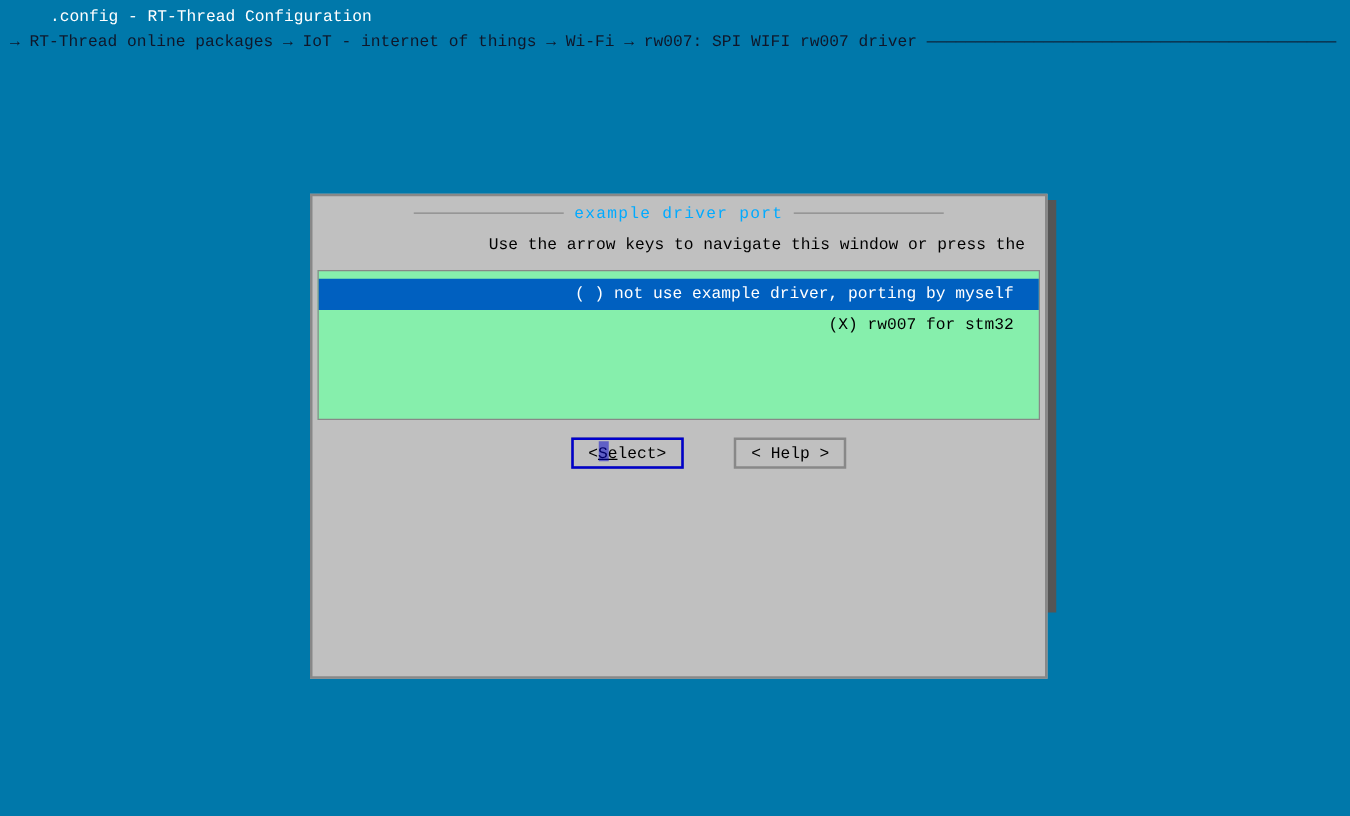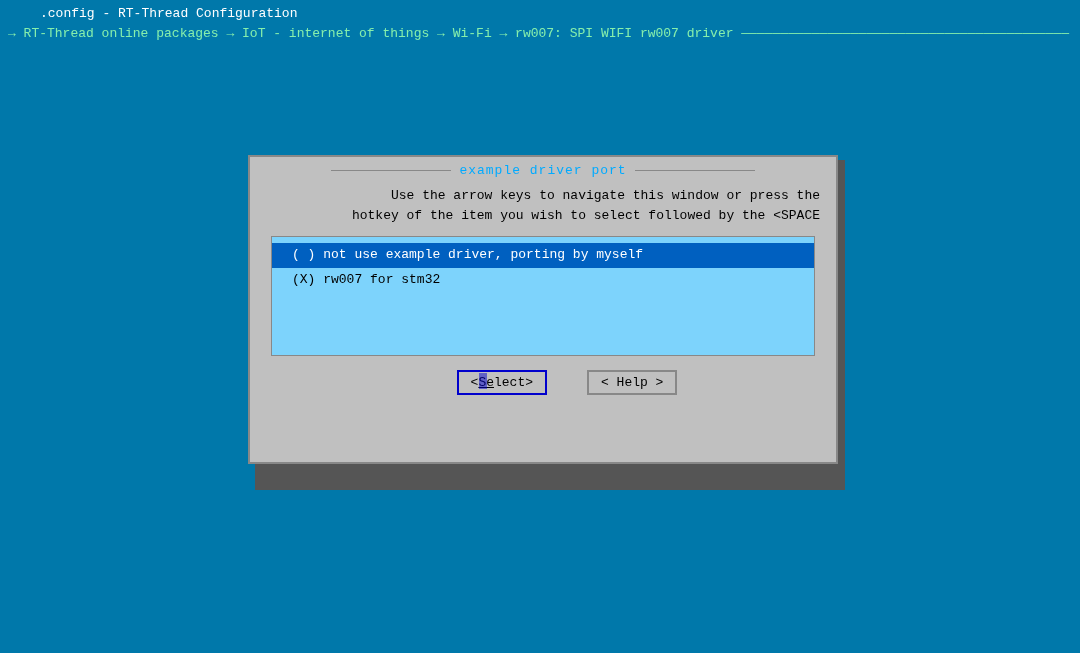--- a/index.html
+++ b/index.html
@@ -21,42 +21,42 @@
       font-size: 13px;
       line-height: 1.5;
     }
 
     .top-bar .title-line {
       color: #ffffff;
       margin-left: 32px;
     }
 
     .top-bar .breadcrumb-line {
-      color: #86efac;
+      color: #0f172a;
       white-space: nowrap;
       overflow: hidden;
     }
 
     
     .dialog-shadow {
       position: absolute;
       top: 160px;
       left: 255px;
       width: 590px;
       height: 330px;
       background-color: #555555;
       border: none;
     }
 
     .dialog {
       position: absolute;
       top: 155px;
       left: 248px;
       width: 590px;
-      height: 309px;
+      height: 388px;
       background-color: #c0c0c0;
       border: 2px solid #888888;
       color: #000000;
     }
 
     .dialog-title {
       text-align: center;
       color: #00aaff;
       font-size: 13px;
       padding: 6px 0 4px 0;
@@ -86,25 +86,26 @@
 
     .dialog-description {
       padding: 4px 16px 10px 16px;
       font-size: 13px;
       color: #000000;
       line-height: 1.55;
       text-align: right;
     }
 
     .dialog-options-box {
-      margin: 0 21px;
-      background-color: #7dd3fc;
+      margin: 0 4px;
+      background-color: #86efac;
       border: 1px solid #888888;
       padding: 6px 0;
       min-height: 120px;
+      text-align: right;
     }
 
     .dialog-option {
       padding: 2px 20px;
       font-size: 13px;
       color: #000000;
       line-height: 1.6;
       cursor: pointer;
     }
 
@@ -167,21 +168,20 @@
 </div>
 
 <div class="dialog-shadow"></div>
 
 <div class="dialog">
 
   <div class="dialog-title">example driver port</div>
 
   <div class="dialog-description">
     <div>Use the arrow keys to navigate this window or press the</div>
-    <div>hotkey of the item you wish to select followed by the &lt;SPACE</div>
   </div>
 
   <div class="dialog-options-box">
     <div class="dialog-option selected">
       <span>( ) </span><span>not use example driver, porting by myself</span>
     </div>
     <div class="dialog-option">
       <span>(X) </span><span>rw007 for stm32</span>
     </div>
   </div>

